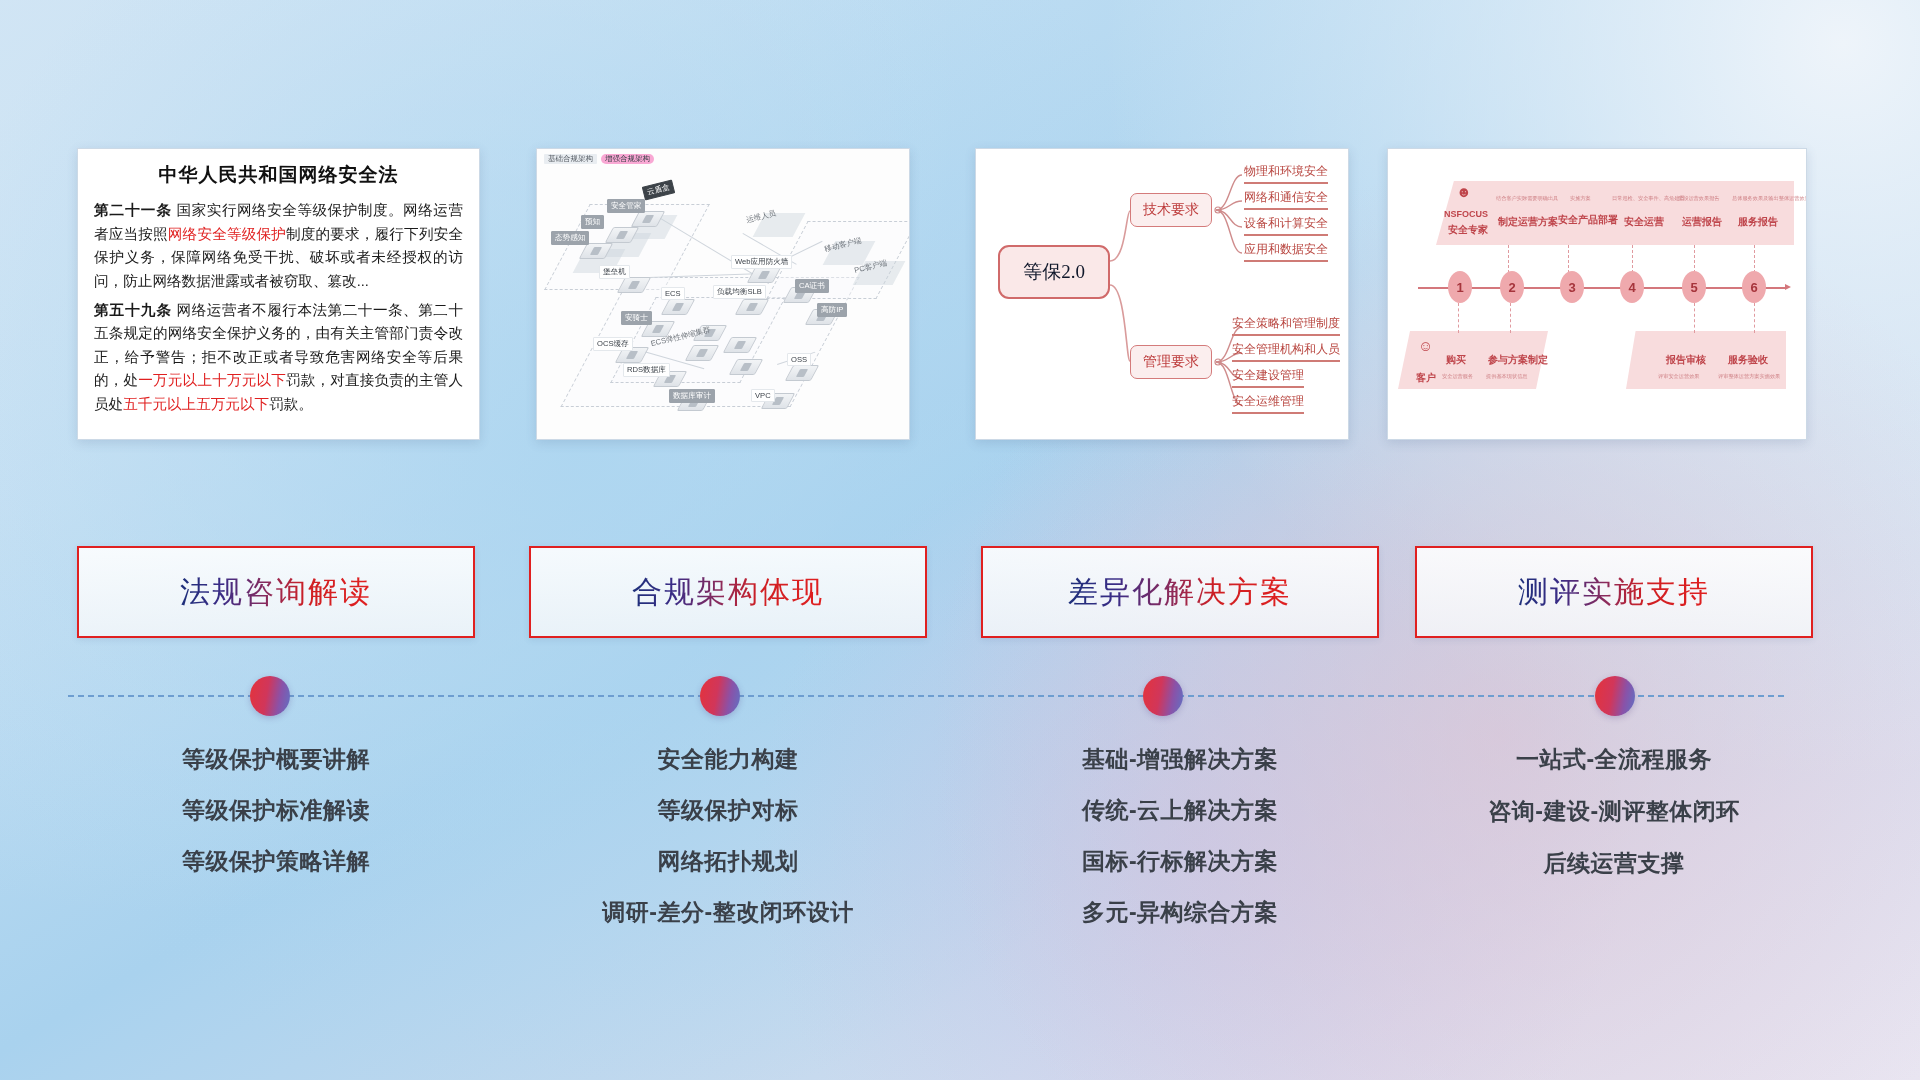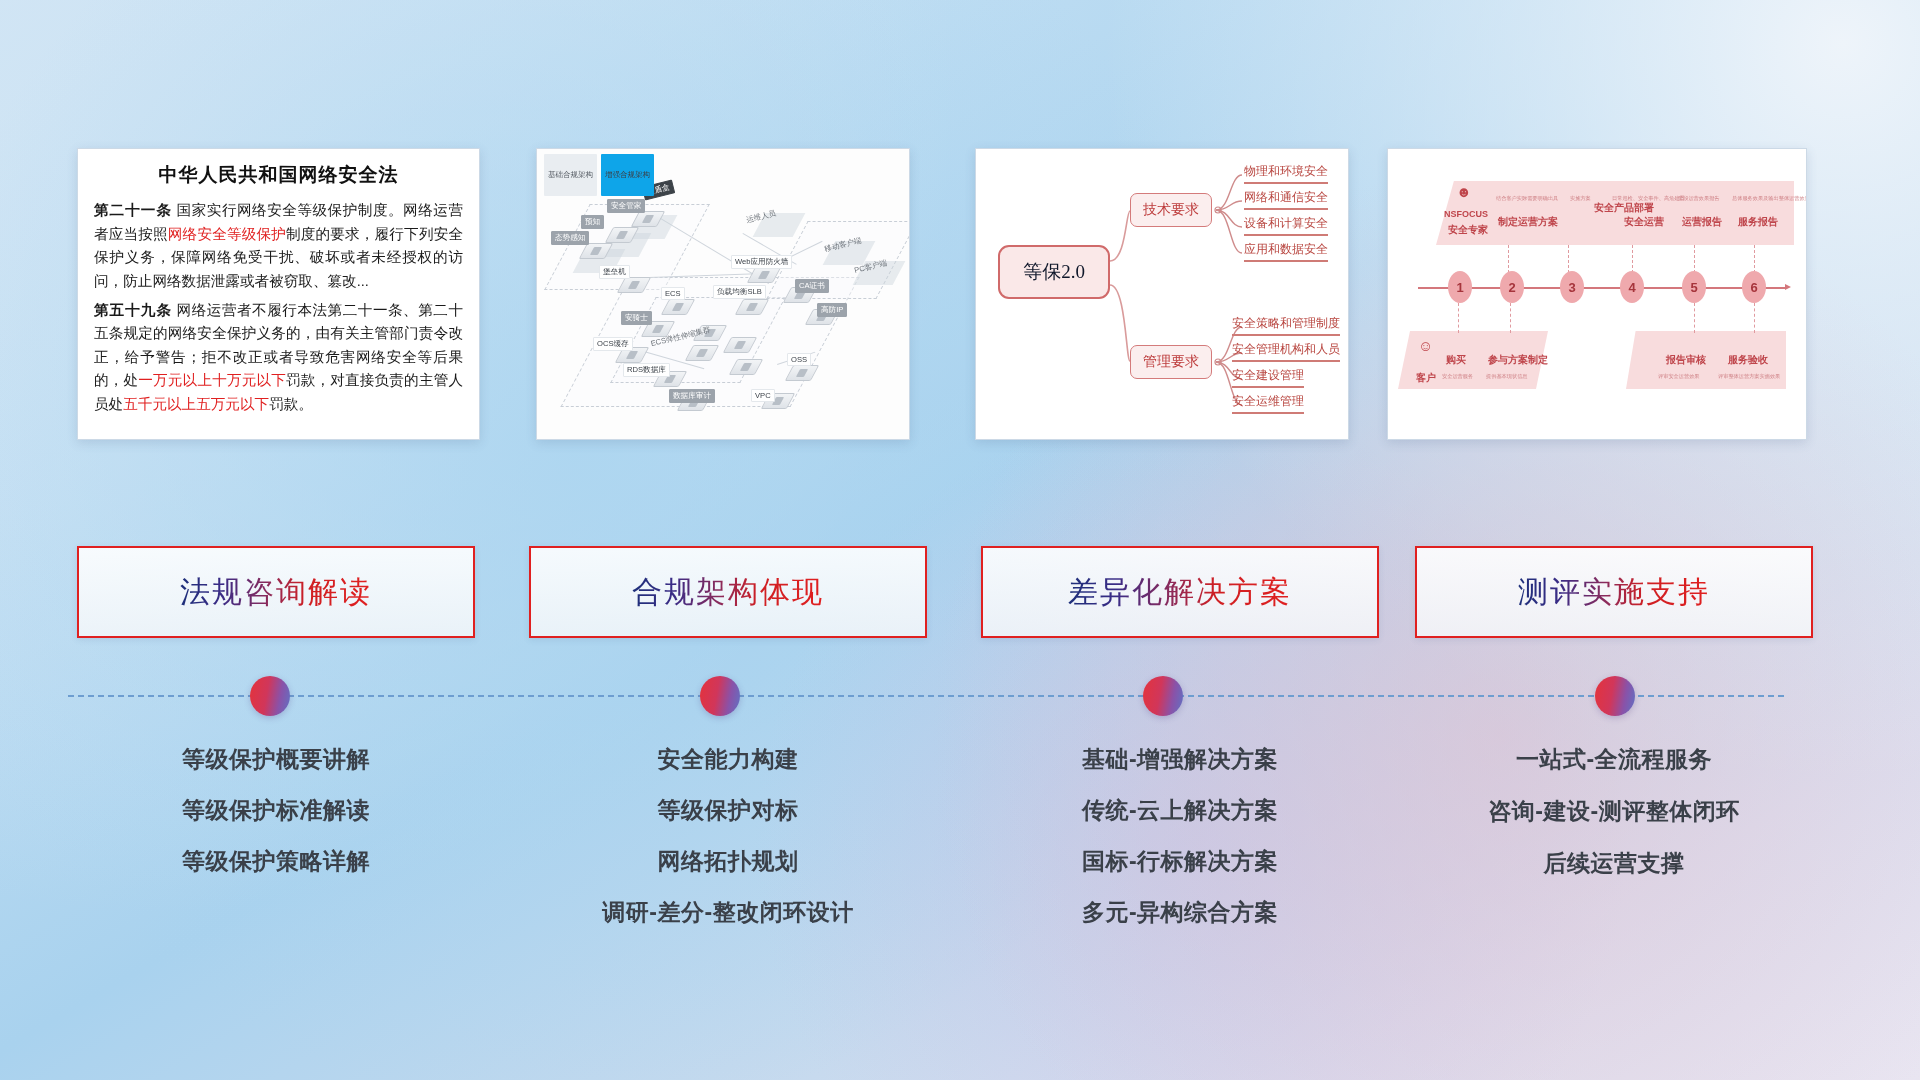--- a/index.html
+++ b/index.html
@@ -43,23 +43,23 @@
     color: #1a1a1a; margin-bottom: 5px;
   }
   .law b { font-weight: bold; letter-spacing: .5px; }
   .law .hl { color: #e02020; }
 
   
   .arch { position: relative; width: 100%; height: 100%; background: #fdfdfd; }
   .arch-tabs { position: absolute; left: 7px; top: 5px; display: flex; gap: 4px; z-index: 4; }
   .arch-tab {
     font-size: 7.5px; color: #5a6068; background: #e9edf1;
-    padding: 16px 4px; border-radius: 1px; white-space: nowrap;
-  }
-  .arch-tab.active { background: #0ea5e9; color: #3b4149; }
+    padding: 0 4px; border-radius: 1px; white-space: nowrap;
+  }
+  .arch-tab.active { background: #f9a8d4; color: #3b4149; border-radius: 7px; }
   .arch-canvas { position: absolute; inset: 0; }
   .arch-lbl {
     position: absolute; font-size: 7.6px; color: #3c4249;
     background: #ffffff; padding: 1px 3px; white-space: nowrap;
     border: 1px solid #e4e8ec; border-radius: 1px;
   }
   .arch-lbl.grey { background: #9ca3ab; color: #fff; border-color: #9ca3ab; }
   .arch-lbl.dark { background: #3d4349; color: #fff; border-color: #3d4349; transform: rotate(-14deg); }
   .arch-lbl.plain { background: transparent; border: none; color: #6e747b; transform: rotate(-14deg); }
   .node {
@@ -315,21 +315,21 @@
         <div class="nsf-band band-bl"></div>
         <div class="nsf-band band-br"></div>
 
         <div class="nsf-ico" style="left:68px; top:34px;">☻</div>
         <div class="nsf-head" style="left:56px; top:60px; font-size:9px;">NSFOCUS</div>
         <div class="nsf-head" style="left:60px; top:74px;">安全专家</div>
 
         <div class="nsf-sub" style="left:108px; top:46px;">结合客户实际需要明确出具</div>
         <div class="nsf-head" style="left:110px; top:66px;">制定运营方案</div>
         <div class="nsf-sub" style="left:182px; top:46px;">实施方案</div>
-        <div class="nsf-head" style="left:170px; top:52px;margin-left:36px;">安全产品部署</div>
+        <div class="nsf-head" style="left:170px; top:64px;">安全产品部署</div>
         <div class="nsf-sub" style="left:224px; top:46px;">日常巡检、安全事件、高危处置</div>
         <div class="nsf-head" style="left:236px; top:66px;">安全运营</div>
         <div class="nsf-sub" style="left:290px; top:46px;">阶段运营效果报告</div>
         <div class="nsf-head" style="left:294px; top:66px;">运营报告</div>
         <div class="nsf-sub" style="left:344px; top:46px;">总体服务效果及输出整体运营效果</div>
         <div class="nsf-head" style="left:350px; top:66px;">服务报告</div>
 
         <div class="nsf-conn" style="left:120px; top:96px;  height:28px;"></div>
         <div class="nsf-conn" style="left:180px; top:96px;  height:28px;"></div>
         <div class="nsf-conn" style="left:244px; top:96px;  height:28px;"></div>

